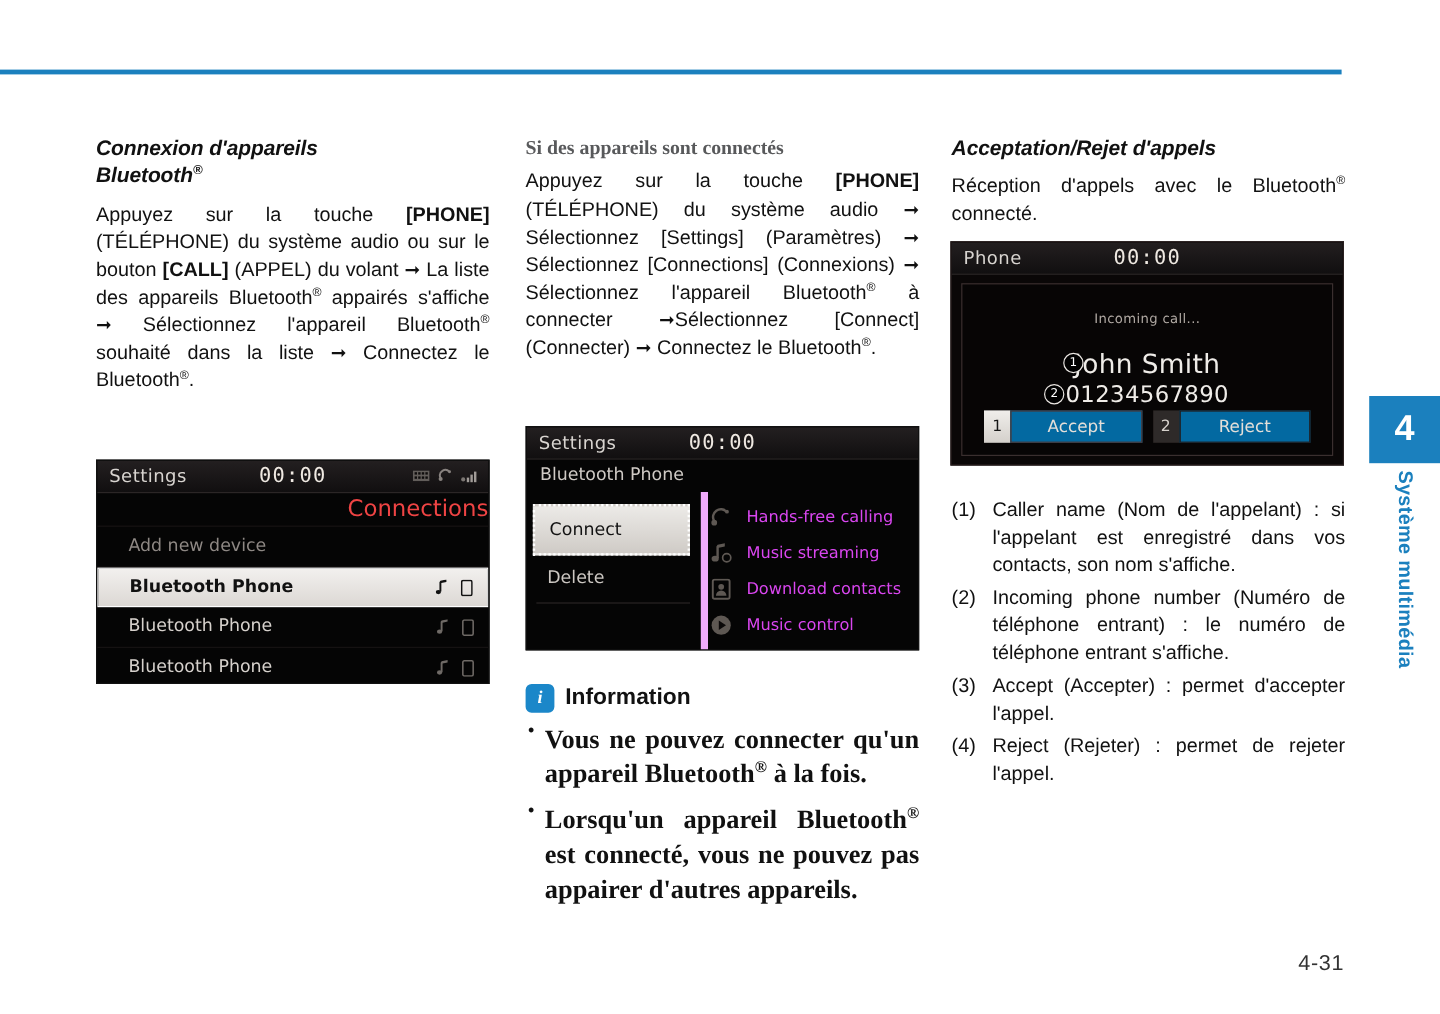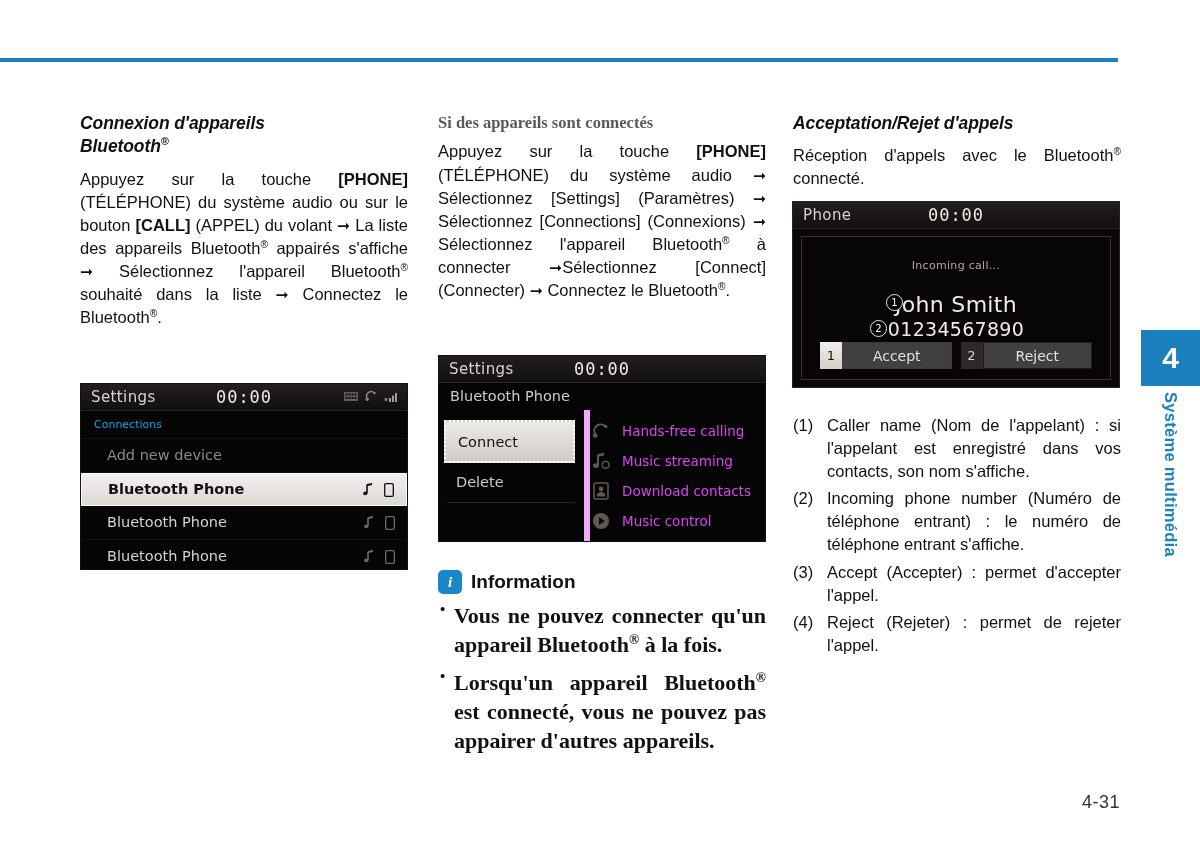--- a/index.html
+++ b/index.html
@@ -95,22 +95,23 @@
   }
   .sbar-icons{
     position:absolute;right:8px;top:6px;
     display:flex;gap:7px;align-items:center;
   }
   .ic{display:block;opacity:.85;}
 
   
   .crumb{
     height:27px;line-height:27px;padding-left:13px;
-    color:#0ea5e9;font-size:11px;
+    color:#ef4444;font-size:19px;
     border-bottom:1px solid #171313;
+    text-align:right;
   }
   .row{
     position:relative;height:33px;line-height:33px;
     padding-left:26px;color:#d6d1cc;font-size:14.5px;
     border-bottom:1px solid #151212;
   }
   .row.sel{
     background:linear-gradient(#f2f0ee,#dcd8d4);
     color:#111;font-weight:bold;
     border:1px solid #ffffff;
@@ -174,21 +175,21 @@
     position:absolute;left:18px;right:18px;bottom:10px;height:27px;
     display:flex;align-items:stretch;
   }
   .keycap{
     width:22px;background:linear-gradient(#f0eeeb,#d4d0cb);
     color:#151515;font-size:13px;
     display:flex;align-items:center;justify-content:center;
   }
   .keycap.dk{background:#2e2a29;color:#d6d1cc;}
   .btnface{
-    flex:1;background:#404040;border:1px solid #4b3636;
+    flex:1;background:#0369a1;border:1px solid #4b3636;
     color:#e4dfd9;font-size:14px;
     display:flex;align-items:center;justify-content:center;
   }
   .btnface.plain{border:1px solid #221a1a;}
   .gapx{width:9px;}
 
   
   .callout{
     position:absolute;width:15px;height:15px;border-radius:50%;
     display:flex;align-items:center;justify-content:center;

